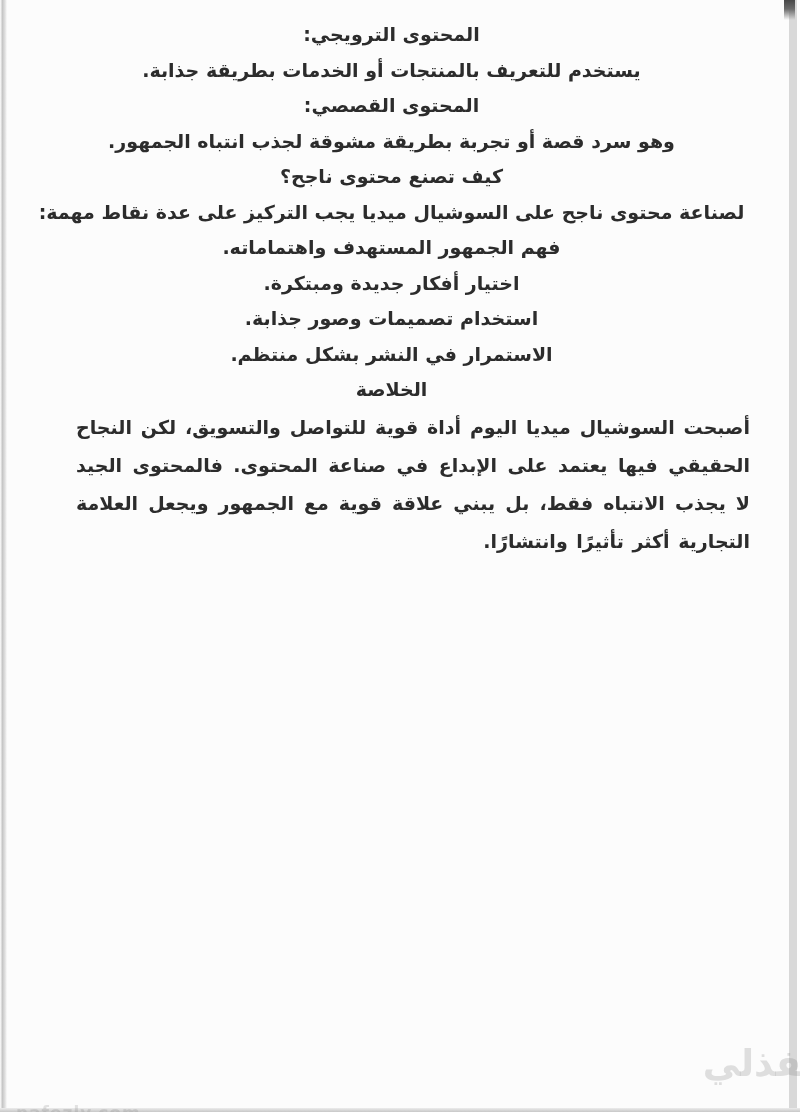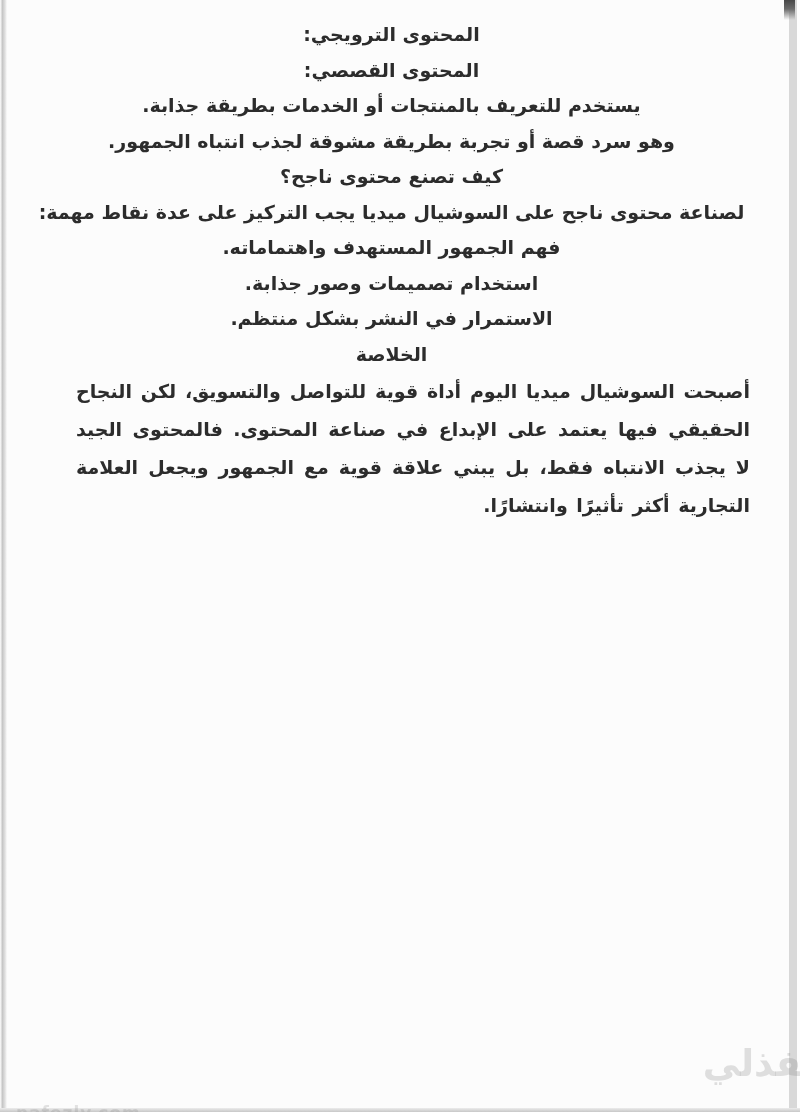--- a/index.html
+++ b/index.html
@@ -100,26 +100,27 @@
 <body>
 
 <div class="edge-left"></div>
 <div class="edge-right-outer"></div>
 <div class="edge-right"></div>
 <div class="corner-top-right"></div>
 <div class="edge-bottom"></div>
 
 <div class="content">
   <div class="doc-line">المحتوى الترويجي:</div>
+  <div class="doc-line">يستخدم للتعريف بالمنتجات أو الخدمات بطريقة جذابة.</div>
   <div class="doc-line">المحتوى القصصي:</div>
-  <div class="doc-line">يستخدم للتعريف بالمنتجات أو الخدمات بطريقة جذابة.</div>
   <div class="doc-line">وهو سرد قصة أو تجربة بطريقة مشوقة لجذب انتباه الجمهور.</div>
   <div class="doc-line">كيف تصنع محتوى ناجح؟</div>
   <div class="doc-line">لصناعة محتوى ناجح على السوشيال ميديا يجب التركيز على عدة نقاط مهمة:</div>
   <div class="doc-line">فهم الجمهور المستهدف واهتماماته.</div>
+  <div class="doc-line">اختيار أفكار جديدة ومبتكرة.</div>
   <div class="doc-line">استخدام تصميمات وصور جذابة.</div>
   <div class="doc-line">الاستمرار في النشر بشكل منتظم.</div>
   <div class="doc-line">الخلاصة</div>
   <div class="conclusion">أصبحت السوشيال ميديا اليوم أداة قوية للتواصل والتسويق، لكن النجاح الحقيقي فيها يعتمد على الإبداع في صناعة المحتوى. فالمحتوى الجيد لا يجذب الانتباه فقط، بل يبني علاقة قوية مع الجمهور ويجعل العلامة التجارية أكثر تأثيرًا وانتشارًا.</div>
 </div>
 
 <div class="watermark">
   <div class="watermark-logo">نفذلي</div>
   <div class="watermark-site">nafezly.com</div>
 </div>

